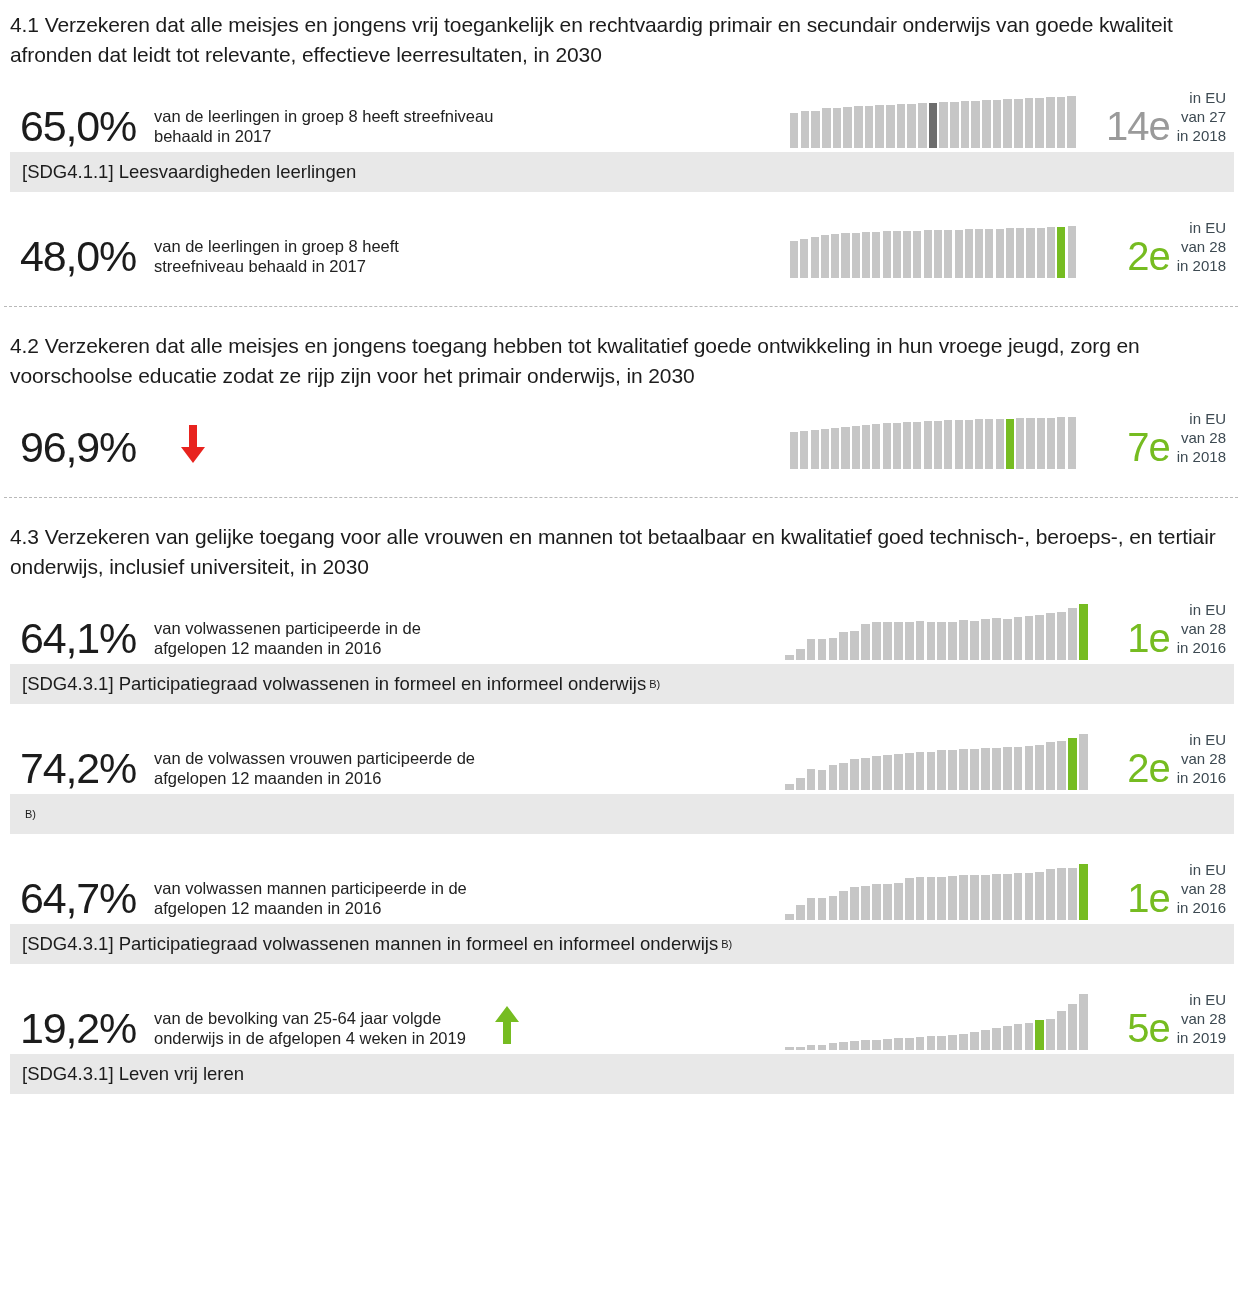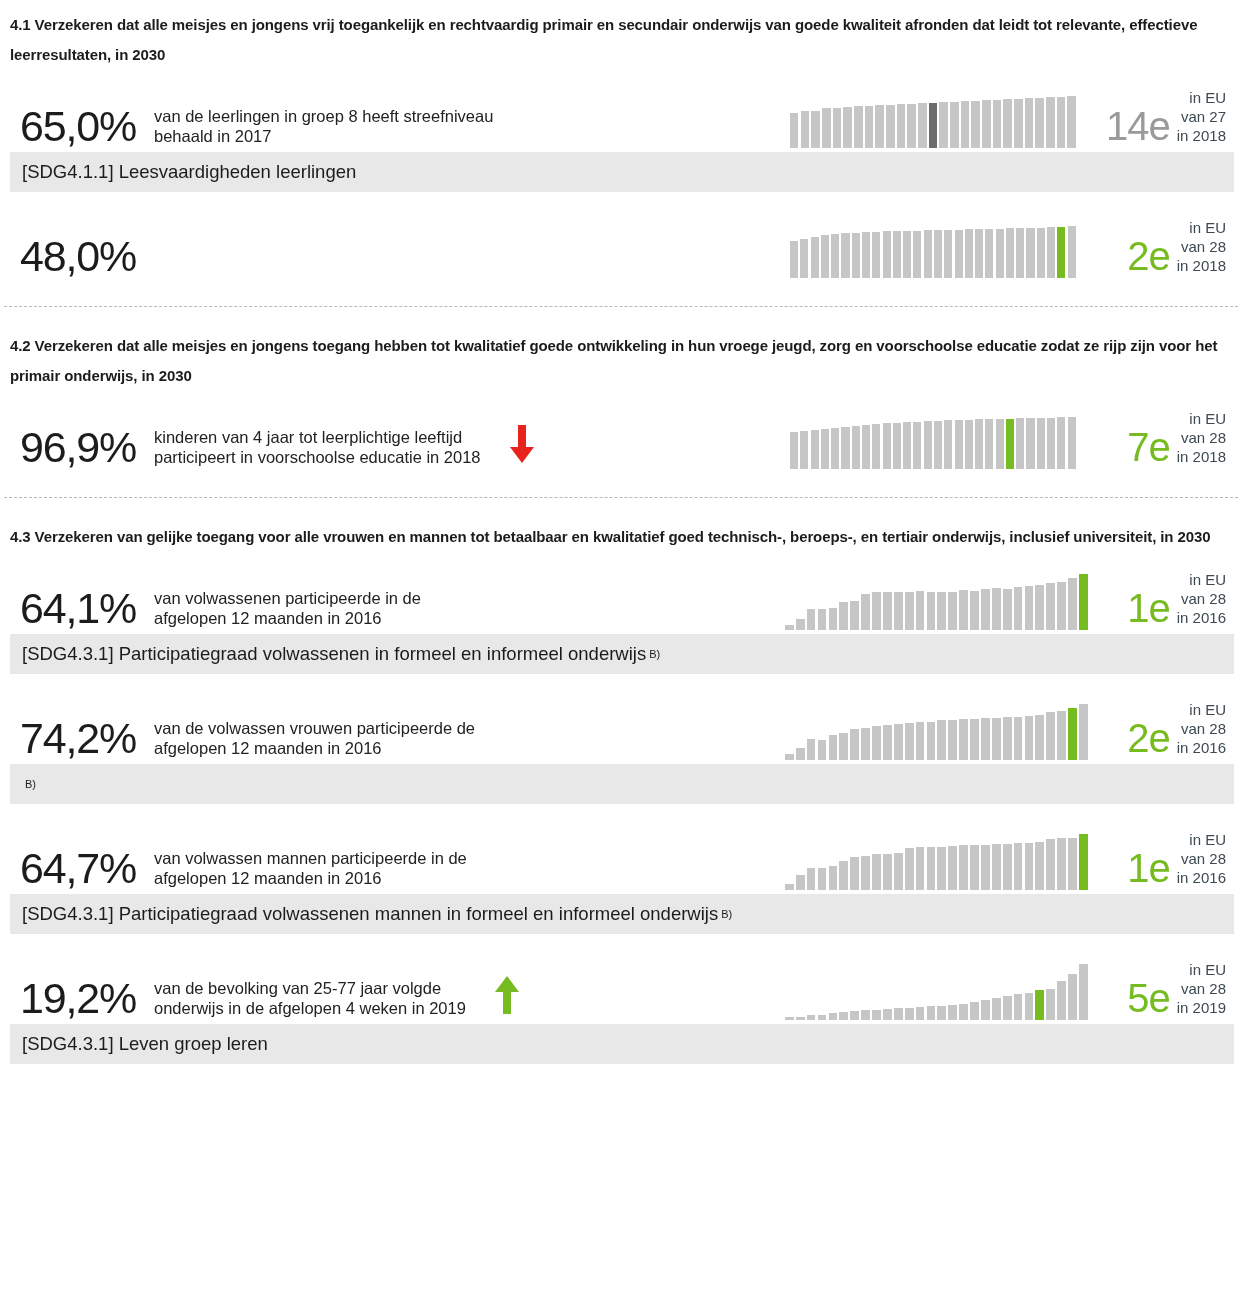--- a/index.html
+++ b/index.html
@@ -17,23 +17,23 @@
     position:relative;
     box-sizing:border-box;
     padding:0;
   }
 
   
   .goal{
     padding:0 8px 0 10px;
   }
   .goal-title{
-    font-size:15px;
+    font-size:21px;
     line-height:30px;
-    font-weight:700;
+    font-weight:400;
     color:#1c1c1c;
     letter-spacing:-0.1px;
     padding-top:10px;
     padding-bottom:6px;
     max-width:1230px;
   }
 
   
   .indicator{
     margin:0 0 4px 0;
@@ -209,20 +209,24 @@
             </div>
           </div>
           <div class="band">
             <span>[SDG4.1.1] Leesvaardigheden leerlingen</span>
           </div>
         </div>
         <div class="spacer-xs"></div>
         <div class="indicator">
           <div class="ind-top">
             <div class="pct">48,0%</div>
+            <div class="desc">
+              <span>van de leerlingen in groep 8 heeft</span>
+              <span>streefniveau behaald in 2017</span>
+            </div>
             <div class="chart" style="left:780px;width:288px;height:52px;">
               <i class="bar" style="width:8.16px;height:37.4px;"></i>
               <i class="bar" style="width:8.16px;height:39.5px;"></i>
               <i class="bar" style="width:8.16px;height:41.1px;"></i>
               <i class="bar" style="width:8.16px;height:42.6px;"></i>
               <i class="bar" style="width:8.16px;height:44.2px;"></i>
               <i class="bar" style="width:8.16px;height:44.7px;"></i>
               <i class="bar" style="width:8.16px;height:45.2px;"></i>
               <i class="bar" style="width:8.16px;height:45.8px;"></i>
               <i class="bar" style="width:8.16px;height:46.3px;"></i>
@@ -256,24 +260,20 @@
             </div>
           </div>
         </div>
       </div>
       <hr class="divider">
       <div class="goal">
         <div class="goal-title">4.2 Verzekeren dat alle meisjes en jongens toegang hebben tot kwalitatief goede ontwikkeling in hun vroege jeugd, zorg en voorschoolse educatie zodat ze rijp zijn voor het primair onderwijs, in 2030</div>
         <div class="indicator">
           <div class="ind-top">
             <div class="pct">96,9%</div>
-            <div class="desc">
-              <span>kinderen van 4 jaar tot leerplichtige leeftijd</span>
-              <span>participeert in voorschoolse educatie in 2018</span>
-            </div>
             <div class="arrow-wrap">
               <svg class="arrow" viewBox="0 0 30 42" xmlns="http://www.w3.org/2000/svg">
                 <path d="M11 2 h8 v22 h8 L15 40 L3 24 h8 z" fill="#e8231e"></path>
               </svg>
             </div>
             <div class="chart" style="left:780px;width:288px;height:52px;">
               <i class="bar" style="width:8.16px;height:37.1px;"></i>
               <i class="bar" style="width:8.16px;height:38.1px;"></i>
               <i class="bar" style="width:8.16px;height:39.1px;"></i>
               <i class="bar" style="width:8.16px;height:40.2px;"></i>
@@ -468,21 +468,21 @@
           <div class="band">
             <span>[SDG4.3.1] Participatiegraad volwassenen mannen in formeel en informeel onderwijs</span>
             <span class="sup">B)</span>
           </div>
         </div>
         <div class="spacer-xs"></div>
         <div class="indicator">
           <div class="ind-top">
             <div class="pct">19,2%</div>
             <div class="desc">
-              <span>van de bevolking van 25-77 jaar volgde</span>
+              <span>van de bevolking van 25-64 jaar volgde</span>
               <span>onderwijs in de afgelopen 4 weken in 2019</span>
             </div>
             <div class="arrow-wrap">
               <svg class="arrow" viewBox="0 0 30 42" xmlns="http://www.w3.org/2000/svg">
                 <path d="M15 2 L27 18 h-8 v22 h-8 V18 h-8 z" fill="#76bc21"></path>
               </svg>
             </div>
             <div class="chart" style="left:775px;width:305px;height:56px;">
               <i class="bar" style="width:8.77px;height:3.0px;"></i>
               <i class="bar" style="width:8.77px;height:3.0px;"></i>
@@ -516,18 +516,18 @@
             <div class="rank-box">
               <div class="rank-num green">5e</div>
               <div class="eu-meta">
                 <span>in EU</span>
                 <span>van 28</span>
                 <span>in 2019</span>
               </div>
             </div>
           </div>
           <div class="band">
-            <span>[SDG4.3.1] Leven groep leren</span>
+            <span>[SDG4.3.1] Leven vrij leren</span>
           </div>
         </div>
       </div>
     </div>
 </div>
 
 </body></html>

